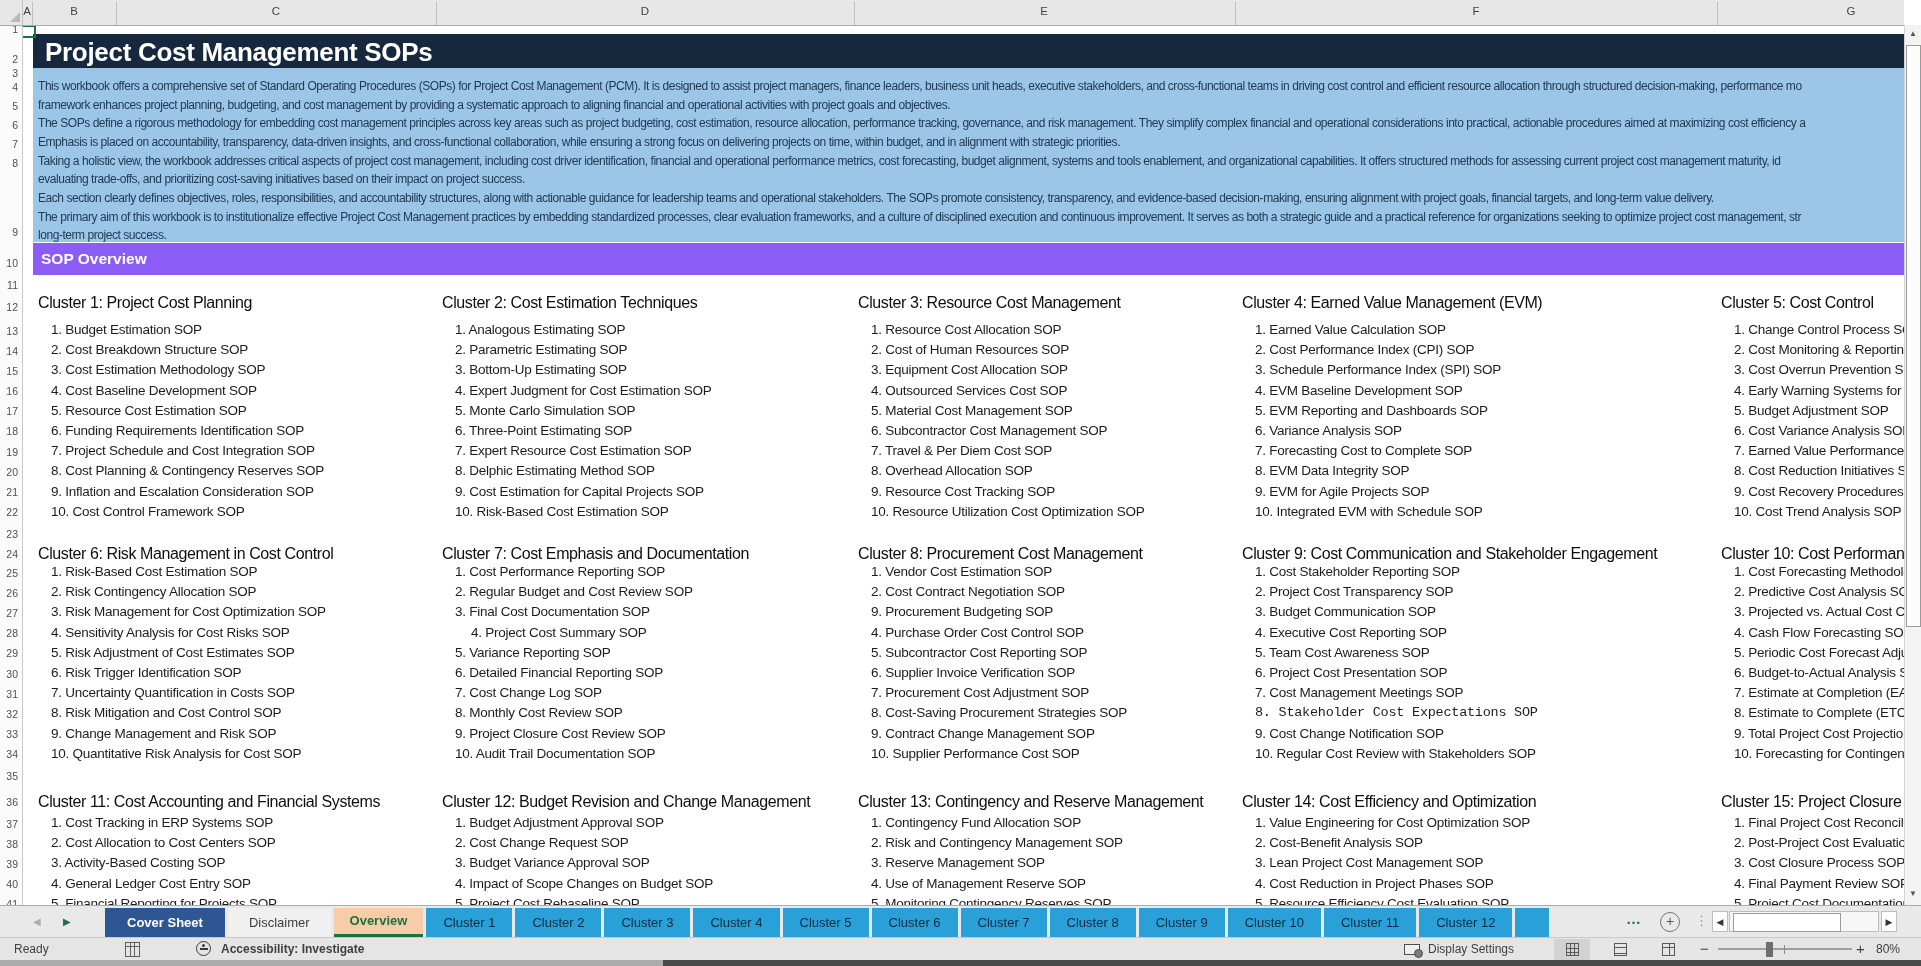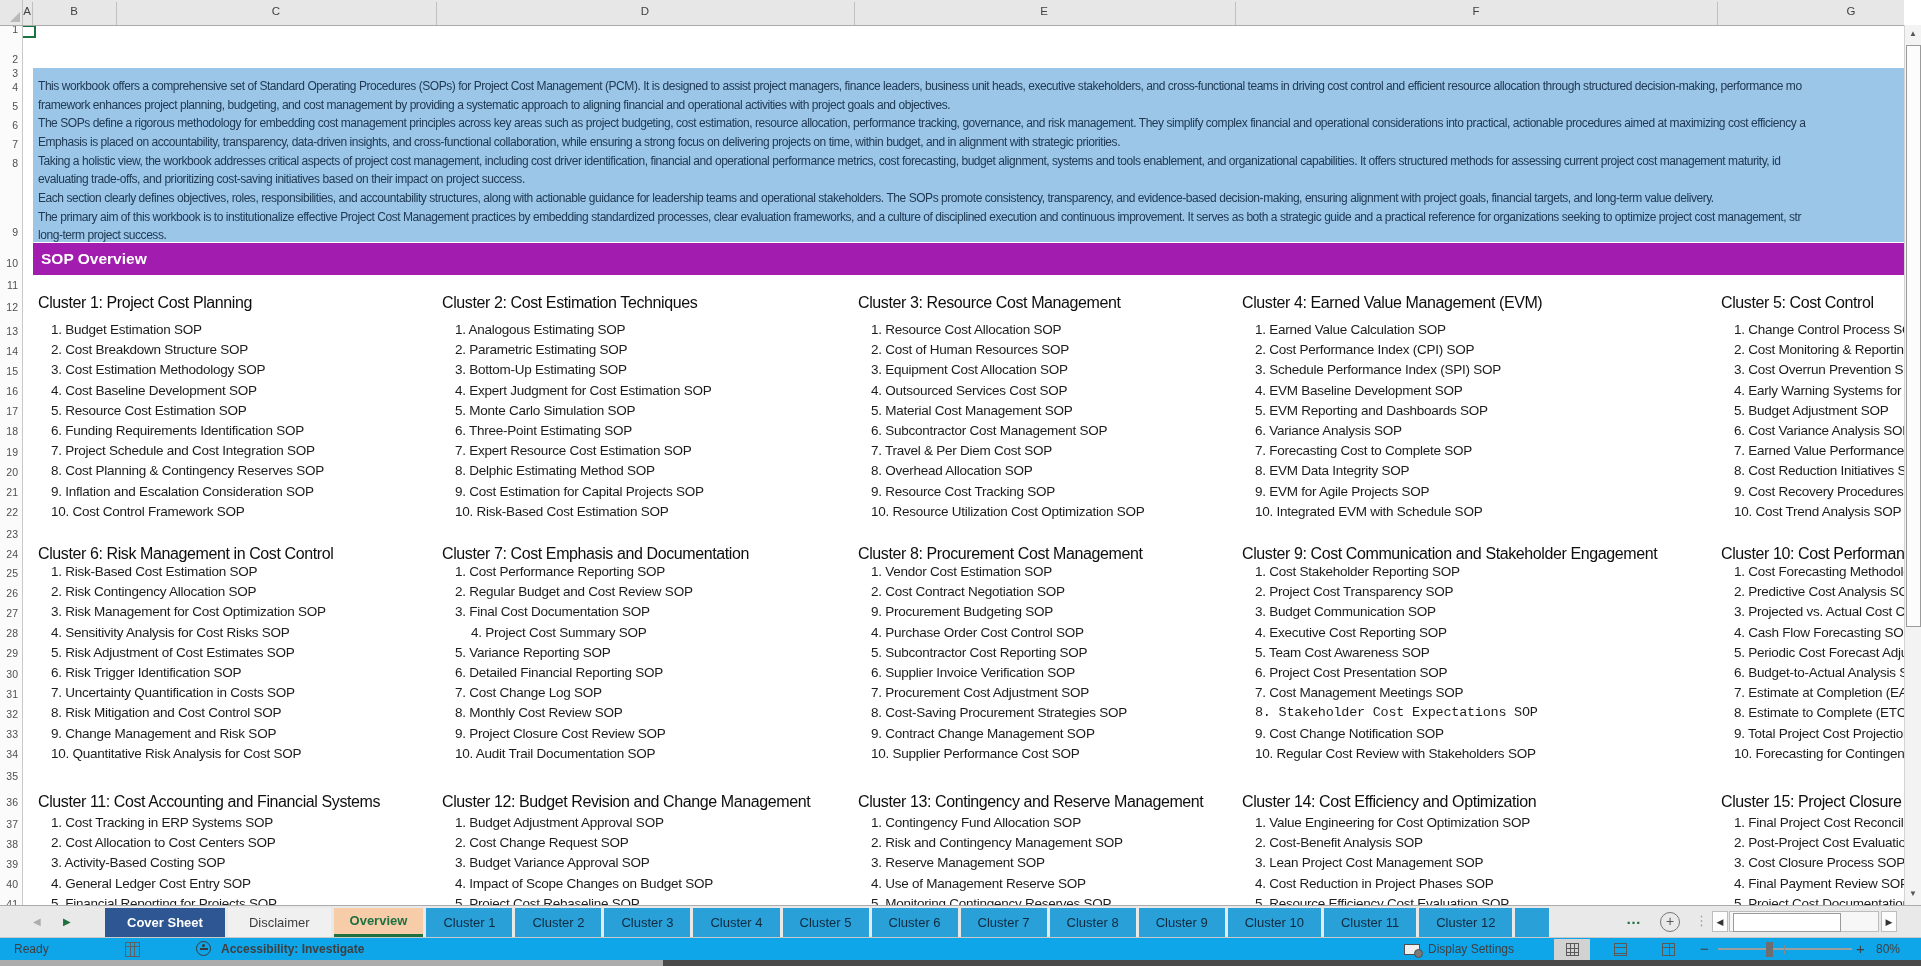--- a/index.html
+++ b/index.html
@@ -16,21 +16,21 @@
   
   .gutter{position:absolute;left:0;top:25px;width:22px;height:880px;background:#FBFBFB;
           border-right:1px solid #C9C9C9;z-index:4;}
   .row-num{position:absolute;right:4px;width:16px;text-align:right;font-size:10.5px;color:#4F4F4F;}
   
   .sheet{position:absolute;inset:0;z-index:1;}
   .xl-titlebar{position:absolute;left:33px;top:34px;width:1871px;height:34px;background:#16283E;}
   .xl-title{padding:3px 0 0 12px;font-size:26px;font-weight:bold;color:#FFFFFF;letter-spacing:-0.3px;white-space:nowrap;}
   .introblock{position:absolute;left:33px;top:68px;width:1871px;height:174px;background:#9CC6E8;}
   .intro-line{position:absolute;left:38px;font-size:12px;color:#203A54;letter-spacing:-0.45px;white-space:nowrap;}
-  .band{position:absolute;left:33px;top:243px;width:1871px;height:32px;background:#a21caf;
+  .band{position:absolute;left:33px;top:243px;width:1871px;height:32px;background:#8b5cf6;
         color:#fff;font-weight:bold;font-size:15.5px;line-height:32px;padding-left:8px;box-sizing:border-box;}
   .a1box{position:absolute;left:21px;top:25px;width:11px;height:9px;border:2px solid #1A7343;z-index:3;}
   .cluster-head{position:absolute;font-size:16px;font-weight:normal;color:#0E0E0E;letter-spacing:-0.4px;white-space:nowrap;}
   .sop-item{position:absolute;font-size:13.5px;color:#1C1C1C;letter-spacing:-0.25px;white-space:nowrap;}
   
   .vscroll{position:absolute;left:1904px;top:25px;width:17px;height:880px;background:#F3F3F3;
            border-left:1px solid #D4D4D4;z-index:6;box-sizing:border-box;}
   .vs-arrow{position:absolute;left:0;width:16px;text-align:center;font-size:8px;color:#555;}
   .vs-thumb{position:absolute;left:1px;top:20px;width:13px;height:580px;background:#FCFCFC;border:1px solid #9B9B9B;}
   
@@ -49,21 +49,21 @@
   .newsheet{position:absolute;left:1660px;top:6px;width:18px;height:18px;border:1px solid #767676;
             border-radius:50%;color:#595959;line-height:17px;text-align:center;font-size:14px;}
   .splitter{position:absolute;left:1695px;top:7px;color:#9A9A9A;font-size:13px;}
   .hscroll{position:absolute;left:1712px;top:5px;width:186px;height:21px;}
   .hs-arrow{position:absolute;top:0;width:16px;height:21px;text-align:center;line-height:21px;
             font-size:9px;color:#333;background:#FDFDFD;border:1px solid #BDBDBD;box-sizing:border-box;}
   .hs-track{position:absolute;left:17px;top:0;width:150px;height:21px;background:#F7F7F7;
             border:1px solid #BDBDBD;box-sizing:border-box;}
   .hs-thumb{position:absolute;left:3px;top:1px;width:106px;height:17px;background:#FFFFFF;border:1px solid #9B9B9B;}
   
-  .statusbar{position:absolute;left:0;top:937px;width:1921px;height:23px;background:#0ea5e9;
+  .statusbar{position:absolute;left:0;top:937px;width:1921px;height:23px;background:#e5e5e5;
              border-top:1px solid #C8C8C8;z-index:8;font-size:12px;color:#3F3F3F;box-sizing:border-box;}
   .sb-ready{position:absolute;left:14px;top:4px;}
   .macro-icon{position:absolute;left:125px;top:4px;width:13px;height:13px;border:1px solid #5F5F5F;
       background:
         linear-gradient(#5F5F5F,#5F5F5F) 0 2.5px/100% 1px no-repeat,
         linear-gradient(#5F5F5F,#5F5F5F) 4px 0/1px 100% no-repeat,
         linear-gradient(#5F5F5F,#5F5F5F) 8px 0/1px 100% no-repeat;}
   .a11y-icon{position:absolute;left:196px;top:3px;width:13px;height:13px;border:1.6px solid #3A3A3A;border-radius:50%;}
   .a11y-icon::before{content:"";position:absolute;left:4.6px;top:1.5px;width:3.4px;height:3.4px;border-radius:50%;background:#3A3A3A;}
   .a11y-icon::after{content:"";position:absolute;left:2.5px;top:6.3px;width:8px;height:1.8px;background:#3A3A3A;}
@@ -93,20 +93,23 @@
   .sb-zoom{position:absolute;left:1876px;top:4px;}
   
   .strip{position:absolute;top:960px;height:6px;z-index:9;}
 </style>
 </head>
 <body>
 
 <div class="screen">
 
   <div class="sheet">
+    <div class="xl-titlebar">
+      <div class="xl-title">Project Cost Management SOPs</div>
+    </div>
     <div class="introblock"></div>
     <div id="intro-lines">
         <div class="intro-line" style="top: 79px;">This workbook offers a comprehensive set of Standard Operating Procedures (SOPs) for Project Cost Management (PCM). It is designed to assist project managers, finance leaders, business unit heads, executive stakeholders, and cross-functional teams in driving cost control and efficient resource allocation through structured decision-making, performance mo</div>
         <div class="intro-line" style="top: 97.65px;">framework enhances project planning, budgeting, and cost management by providing a systematic approach to aligning financial and operational activities with project goals and objectives.</div>
         <div class="intro-line" style="top: 116.3px;">The SOPs define a rigorous methodology for embedding cost management principles across key areas such as project budgeting, cost estimation, resource allocation, performance tracking, governance, and risk management. They simplify complex financial and operational considerations into practical, actionable procedures aimed at maximizing cost efficiency a</div>
         <div class="intro-line" style="top: 134.95px;">Emphasis is placed on accountability, transparency, data-driven insights, and cross-functional collaboration, while ensuring a strong focus on delivering projects on time, within budget, and in alignment with strategic priorities.</div>
         <div class="intro-line" style="top: 153.6px;">Taking a holistic view, the workbook addresses critical aspects of project cost management, including cost driver identification, financial and operational performance metrics, cost forecasting, budget alignment, systems and tools enablement, and organizational capabilities. It offers structured methods for assessing current project cost management maturity, id</div>
         <div class="intro-line" style="top: 172.25px;">evaluating trade-offs, and prioritizing cost-saving initiatives based on their impact on project success.</div>
         <div class="intro-line" style="top: 190.9px;">Each section clearly defines objectives, roles, responsibilities, and accountability structures, along with actionable guidance for leadership teams and operational stakeholders. The SOPs promote consistency, transparency, and evidence-based decision-making, ensuring alignment with project goals, financial targets, and long-term value delivery.</div>
         <div class="intro-line" style="top: 209.55px;">The primary aim of this workbook is to institutionalize effective Project Cost Management practices by embedding standardized processes, clear evaluation frameworks, and a culture of disciplined execution and continuous improvement. It serves as both a strategic guide and a practical reference for organizations seeking to optimize project cost management, str</div>

